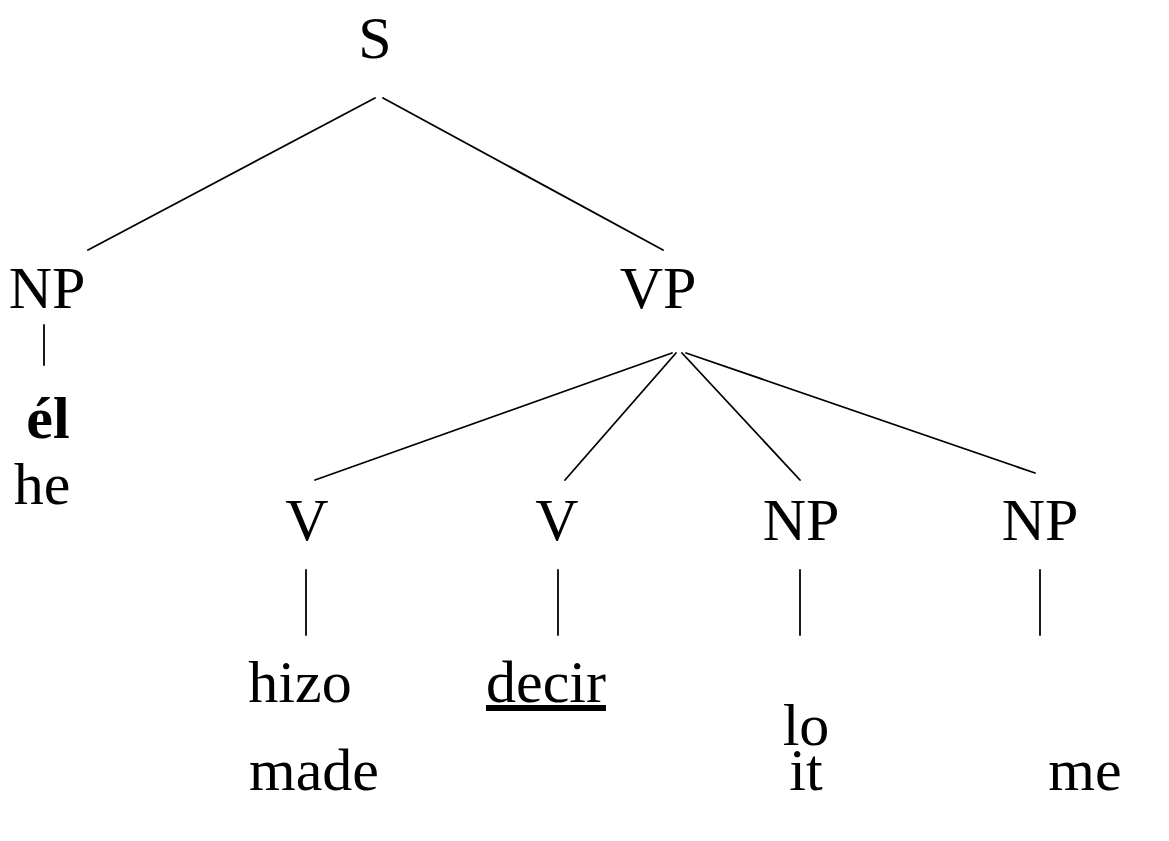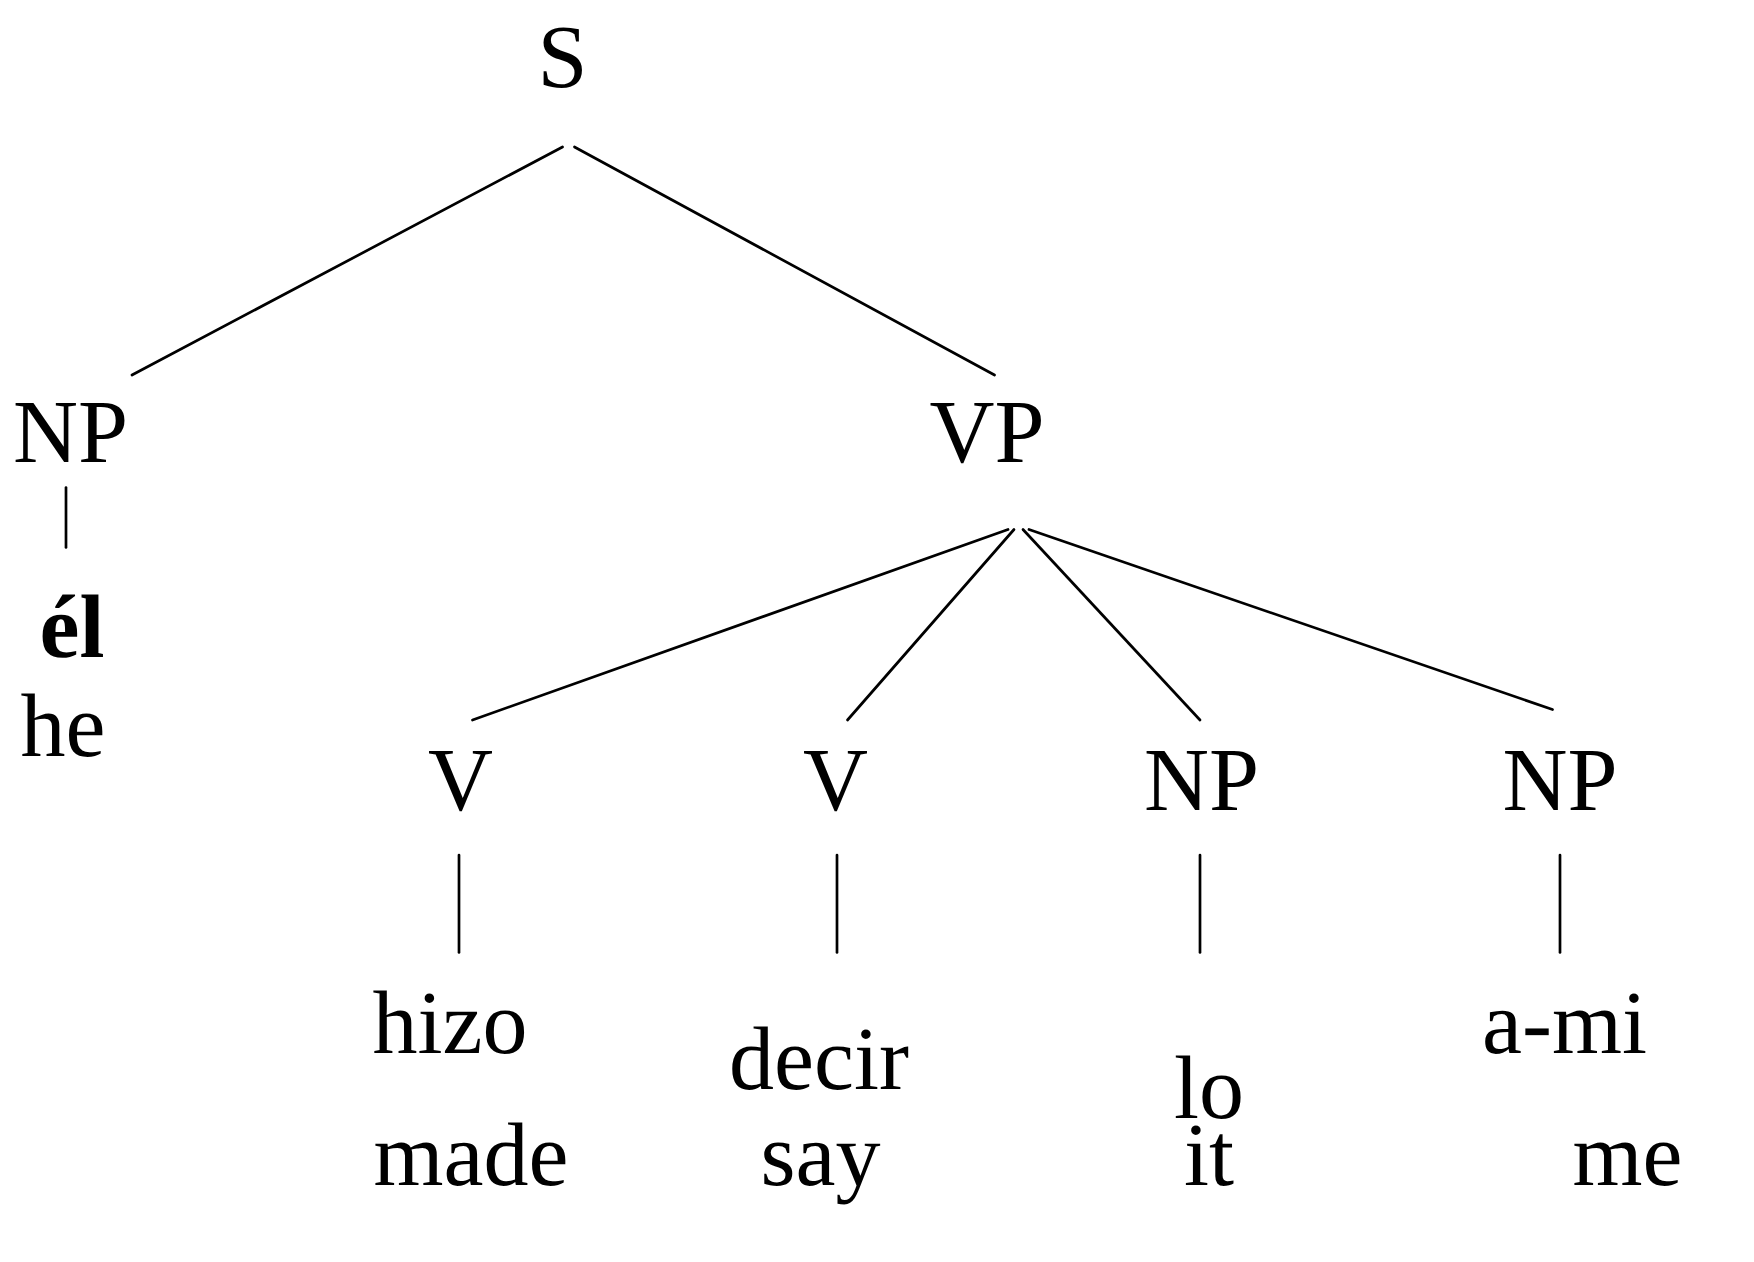--- a/index.html
+++ b/index.html
@@ -68,22 +68,20 @@
 
   <div class="lbl" style="left:48px; top:388px;font-weight:bold;">él</div>
   <div class="lbl" style="left:42px; top:454px;">he</div>
 
   <div class="lbl" style="left:307px; top:490px;">V</div>
   <div class="lbl" style="left:557px; top:490px;">V</div>
   <div class="lbl" style="left:801px; top:490px;">NP</div>
   <div class="lbl" style="left:1040px; top:490px;">NP</div>
 
   <div class="lbl" style="left:300px; top:652px;">hizo</div>
-  <div class="lbl" style="left:546px; top:676px;">decir</div>
+  <div class="lbl" style="left:546px; top:652px;text-decoration:underline;">decir</div>
   <div class="lbl" style="left:806px; top:652px;margin-top:43px;">lo</div>
-  <div class="lbl" style="left:1043px; top:652px;">a-mi</div>
 
   <div class="lbl" style="left:296px; top:740px;margin-left:18px;">made</div>
-  <div class="lbl" style="left:547px; top:740px;">say</div>
   <div class="lbl" style="left:806px; top:740px;">it</div>
   <div class="lbl" style="left:1041px; top:740px;margin-left:44px;">me</div>
 
 </div>
 
 </body></html>

